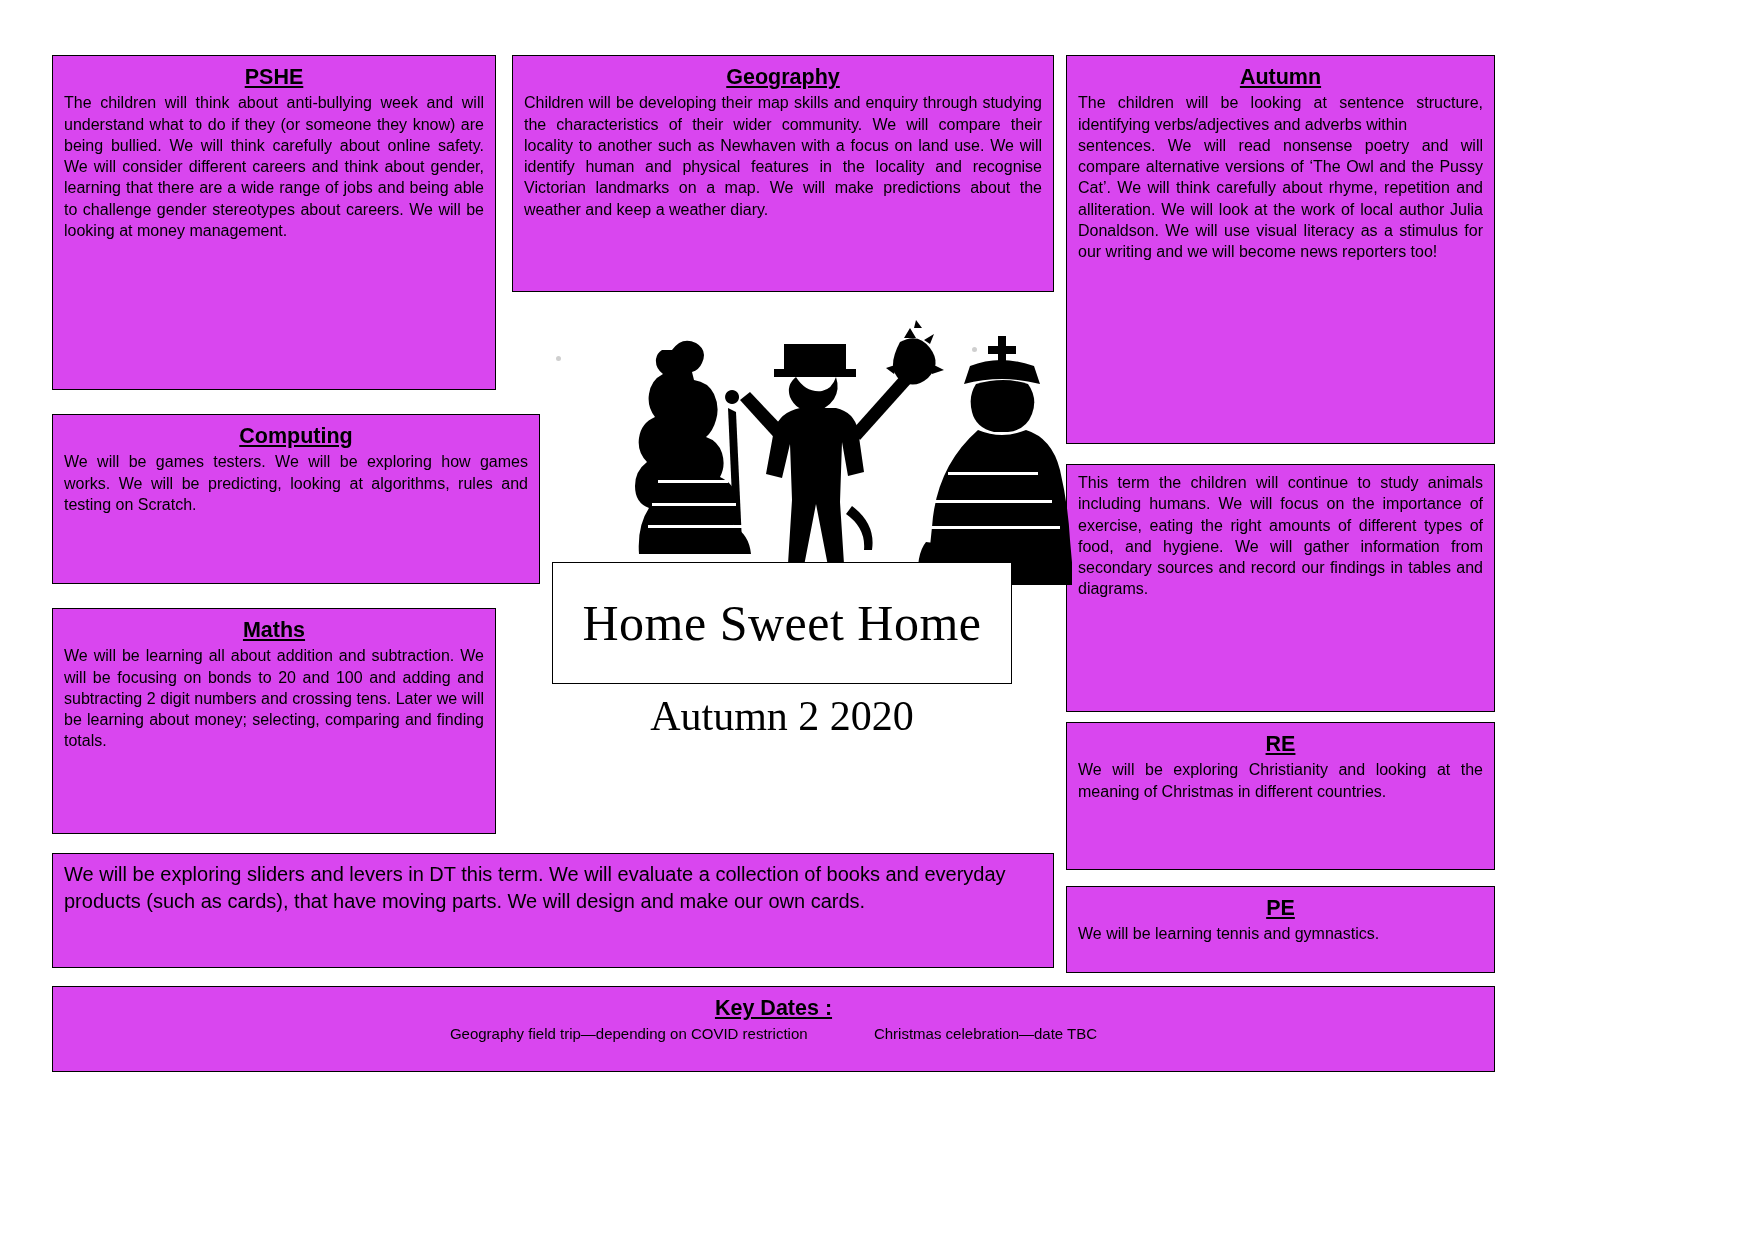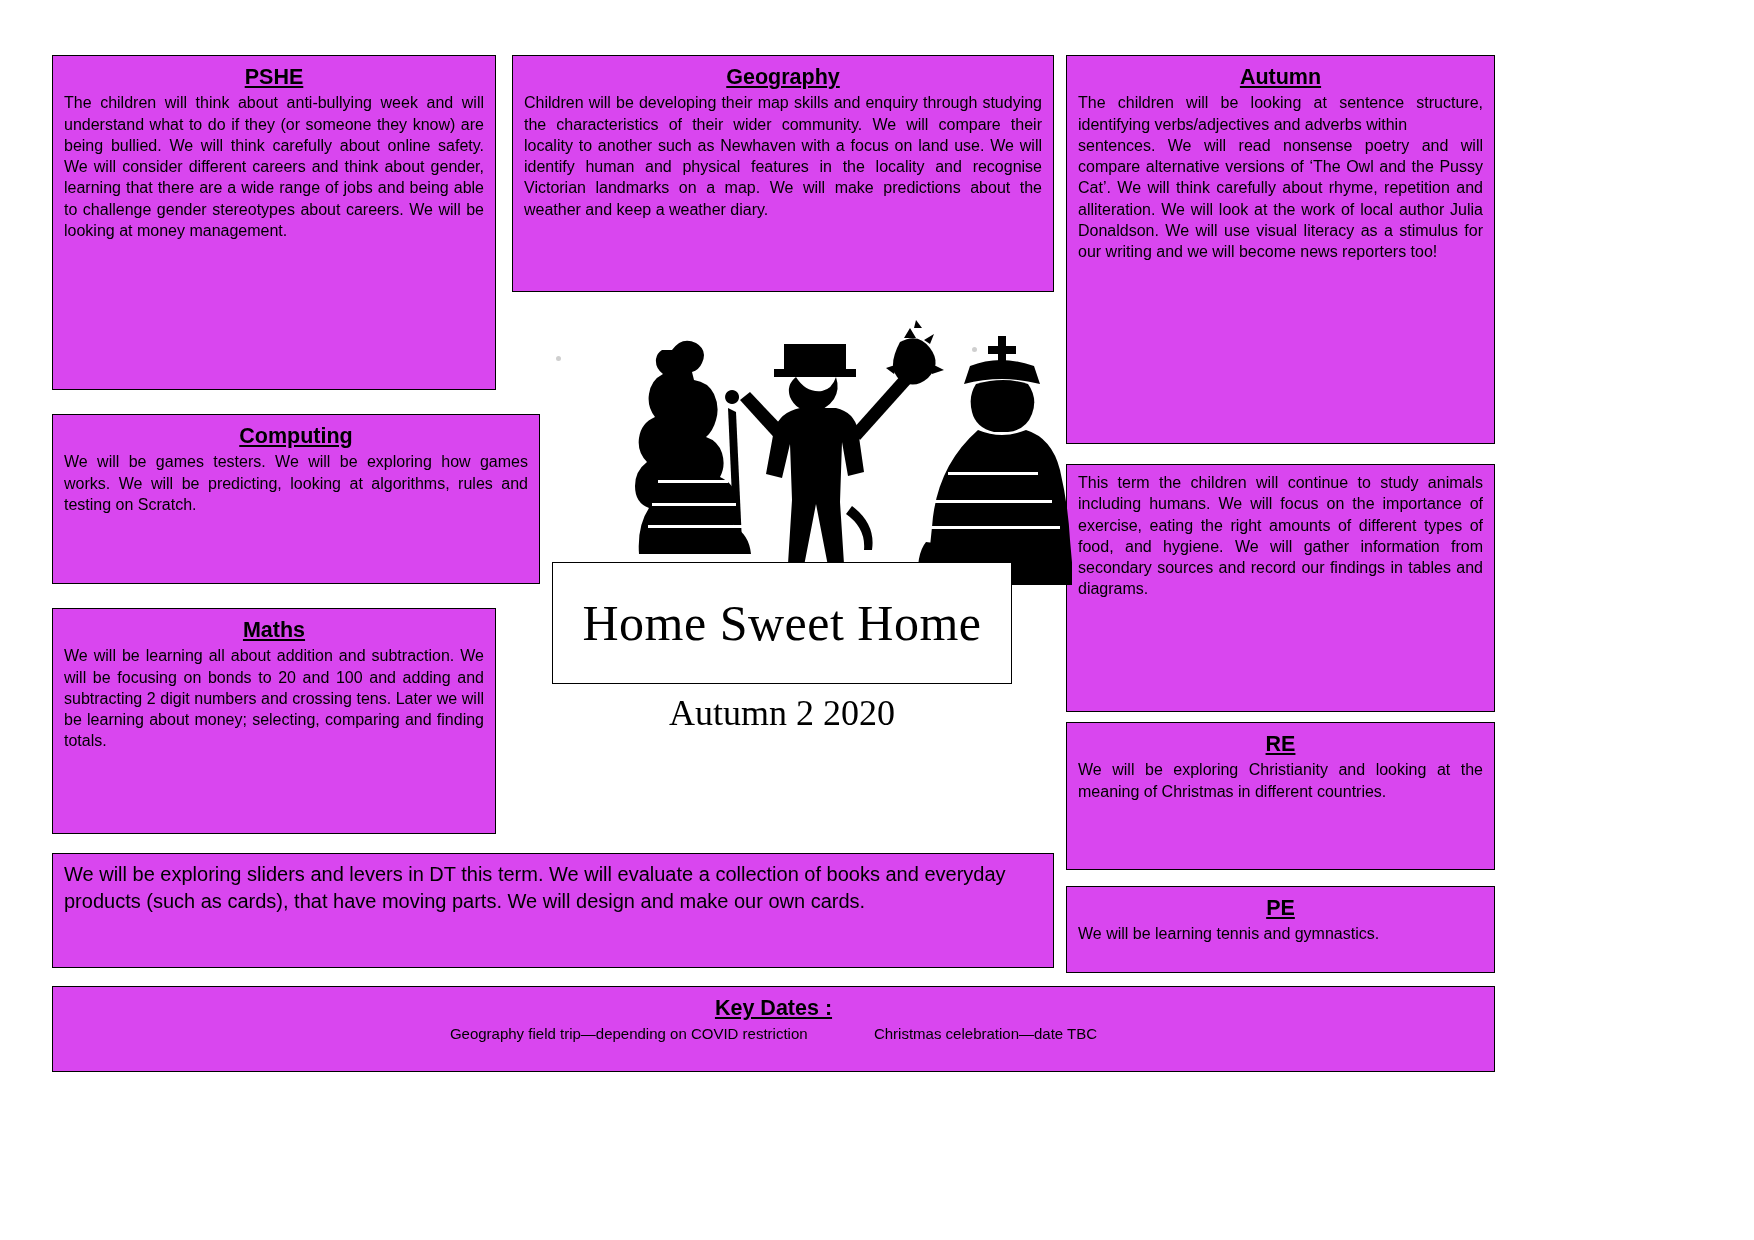--- a/index.html
+++ b/index.html
@@ -106,21 +106,21 @@
     font-size: 50px;
     letter-spacing: 0.5px;
   }
   #subtitle {
     position: absolute;
     left: 40px;
     top: 392px;
     width: 460px;
     text-align: center;
     font-family: "Liberation Serif", serif;
-    font-size: 36px;
+    font-size: 42px;
   }
   .dot {
     position: absolute;
     width: 5px;
     height: 5px;
     border-radius: 50%;
     background: #cfcfcf;
   }
   #dot-left  { left: 44px;  top: 56px; }
   #dot-right { left: 460px; top: 47px; }

